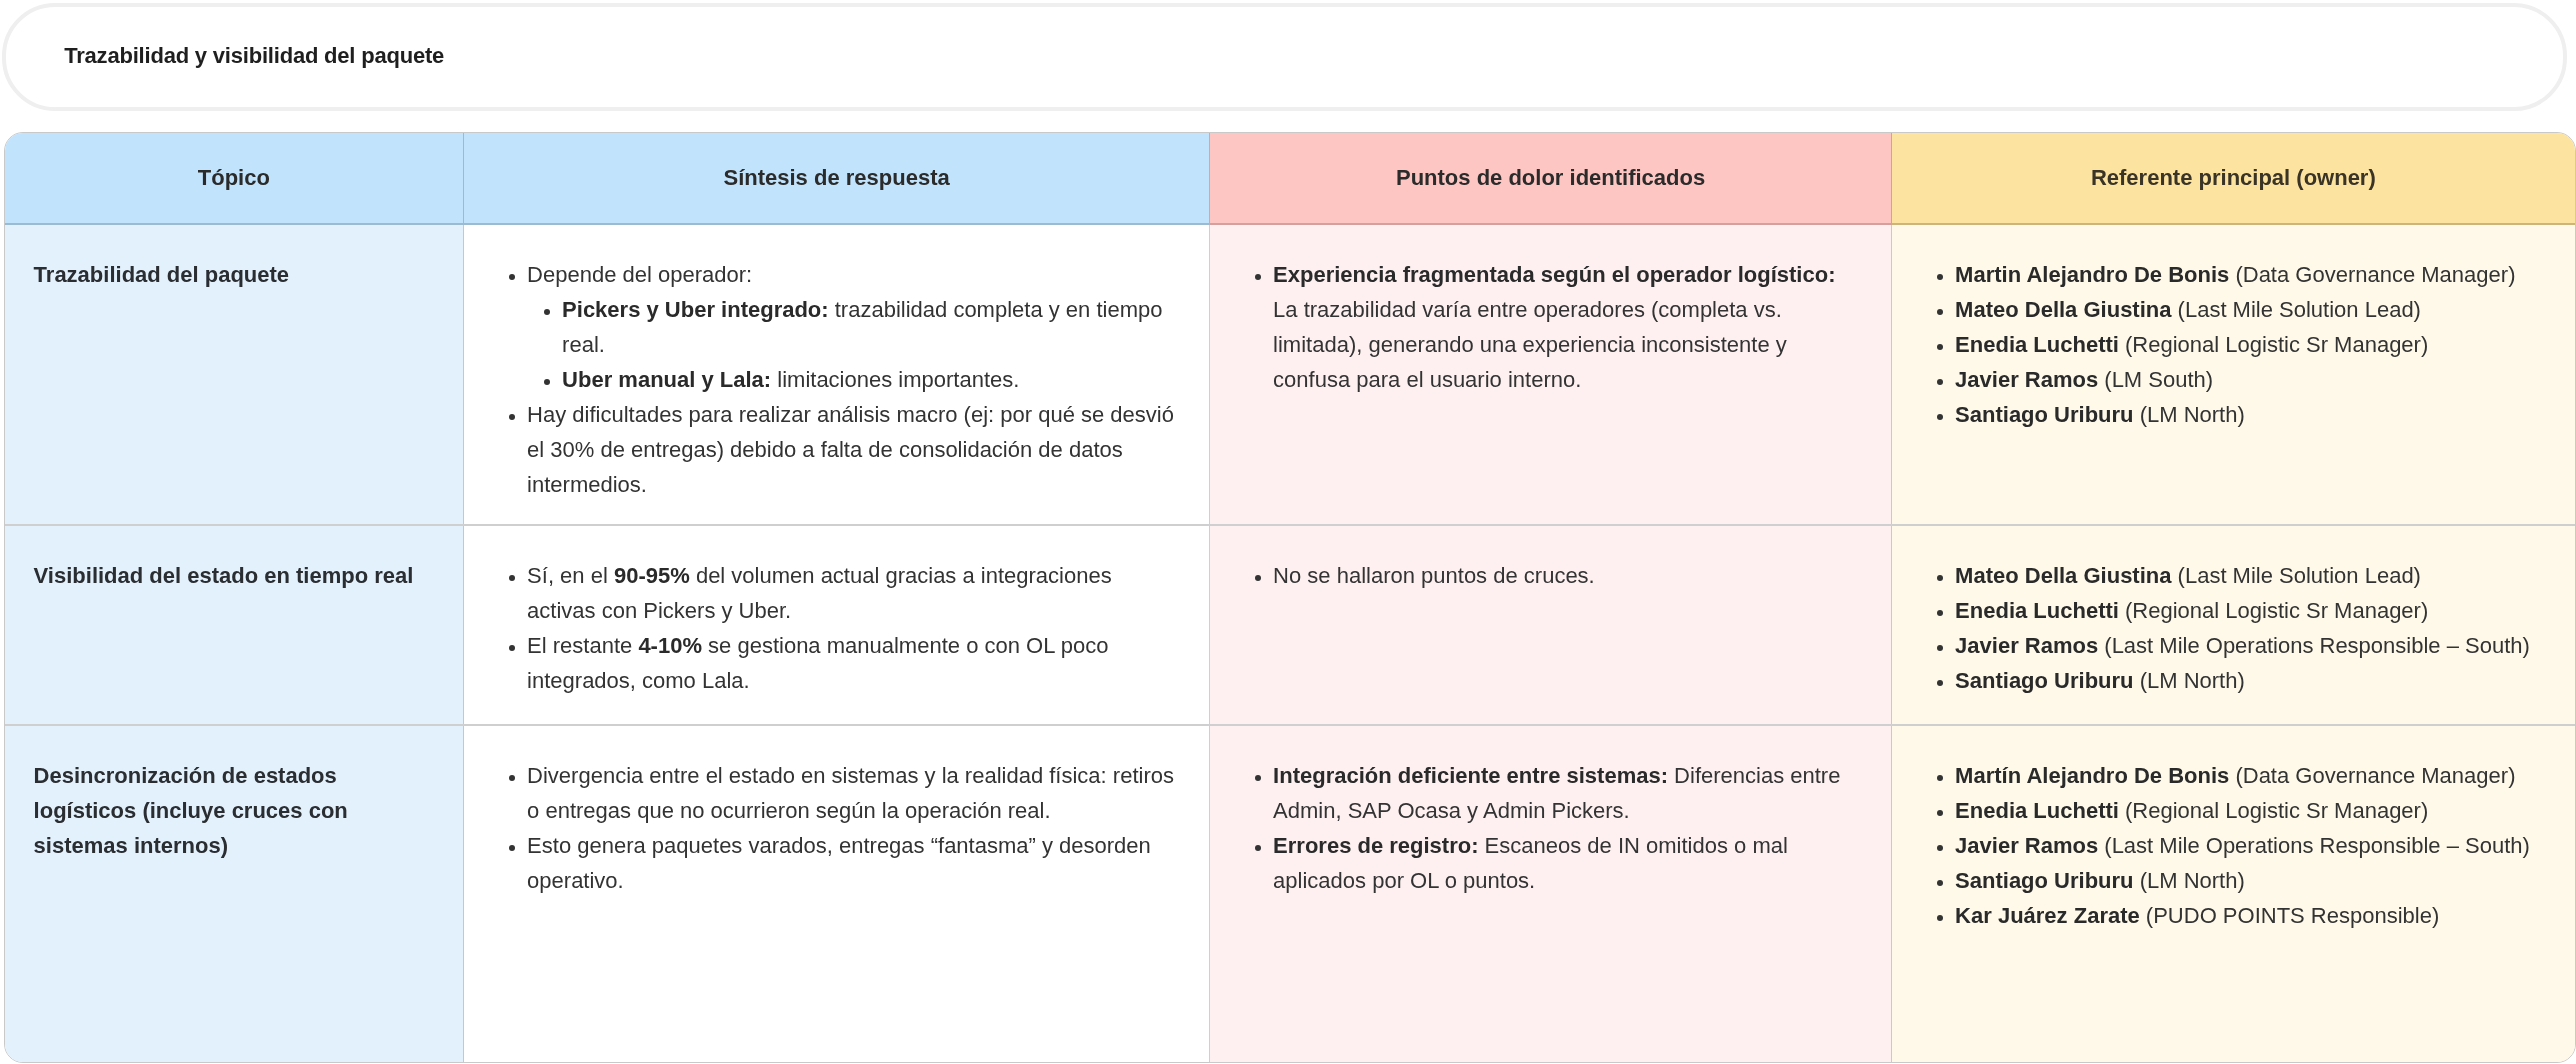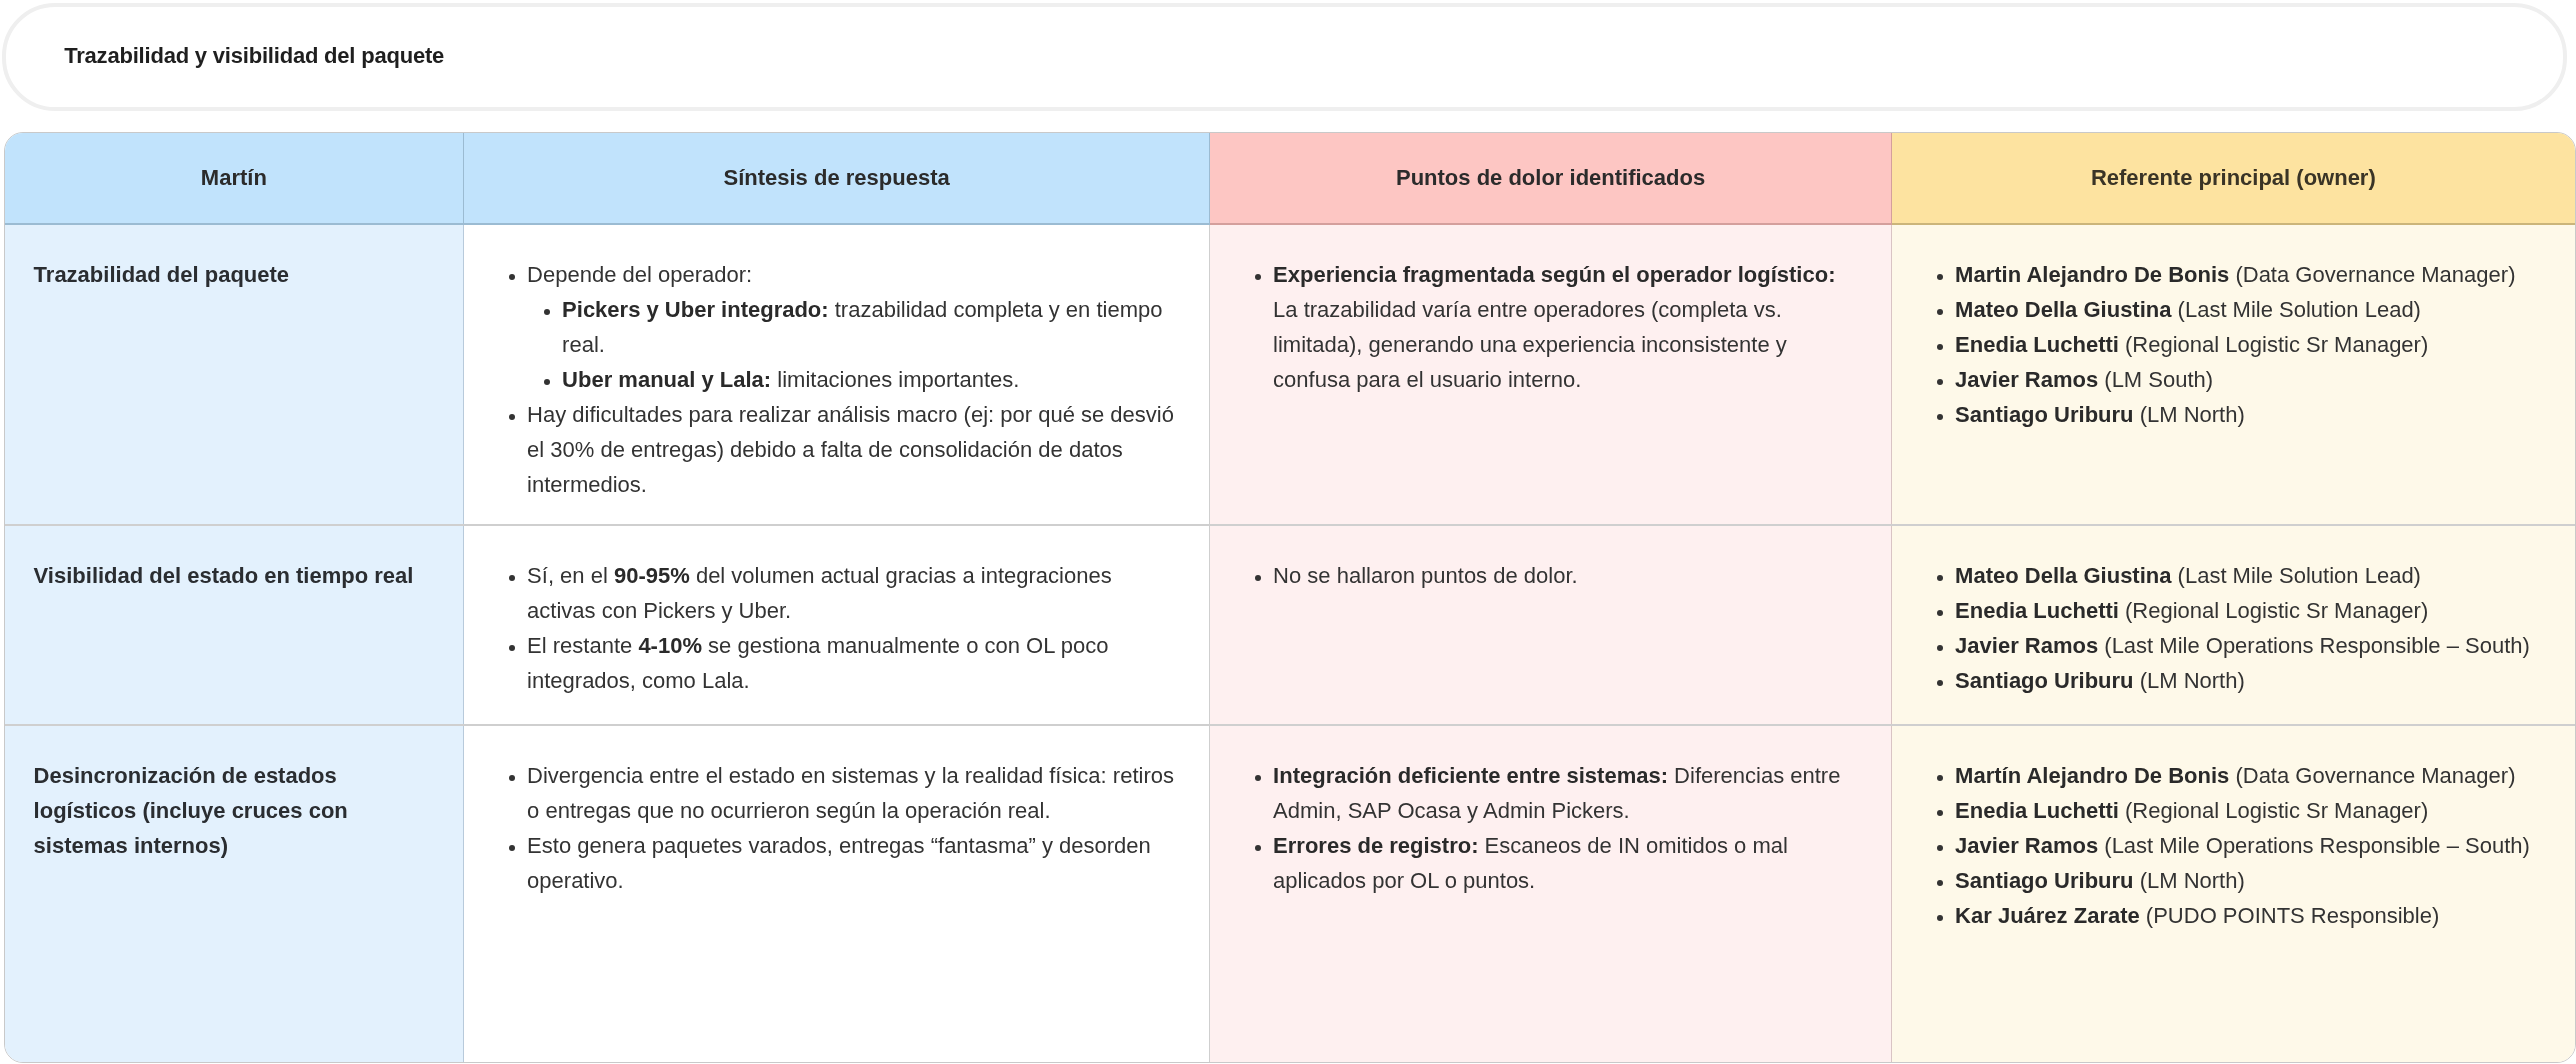--- a/index.html
+++ b/index.html
@@ -112,21 +112,21 @@
 <div class="table-wrap">
   <table>
     <colgroup>
       <col class="c1">
         <col class="c2">
         <col class="c3">
         <col class="c4">
     </colgroup>
     <thead>
       <tr>
-        <th class="h-blue">Martín</th>
+        <th class="h-blue">Tópico</th>
         <th class="h-blue">Síntesis de respuesta</th>
         <th class="h-pink">Puntos de dolor identificados</th>
         <th class="h-yellow">Referente principal (owner)</th>
       </tr>
     </thead>
     <tbody>
 
       <tr>
         <td class="topic">Trazabilidad del paquete</td>
         <td class="synth">
@@ -160,21 +160,21 @@
       <tr>
         <td class="topic">Visibilidad del estado en tiempo real</td>
         <td class="synth">
           <ul>
             <li><span>Sí, en el </span><b>90-95%</b><span> del volumen actual gracias a integraciones activas con Pickers y Uber.</span></li>
             <li><span>El restante </span><b>4-10%</b><span> se gestiona manualmente o con OL poco integrados, como Lala.</span></li>
           </ul>
         </td>
         <td class="pain">
           <ul>
-            <li><span>No se hallaron puntos de dolor.</span></li>
+            <li><span>No se hallaron puntos de cruces.</span></li>
           </ul>
         </td>
         <td class="owner">
           <ul>
             <li><b>Mateo Della Giustina</b><span> (Last Mile Solution Lead)</span></li>
             <li><b>Enedia Luchetti</b><span> (Regional Logistic Sr Manager)</span></li>
             <li><b>Javier Ramos</b><span> (Last Mile Operations Responsible – South)</span></li>
             <li><b>Santiago Uriburu</b><span> (LM North)</span></li>
           </ul>
         </td>

